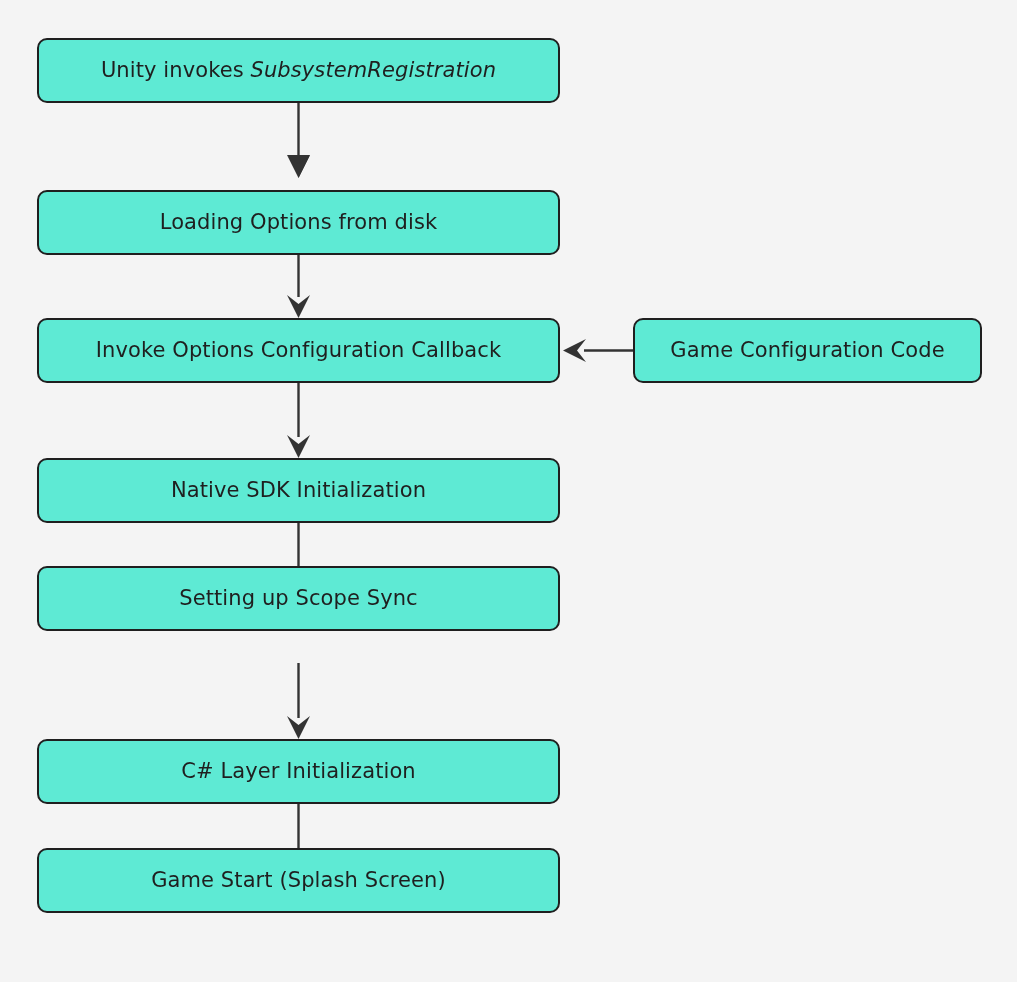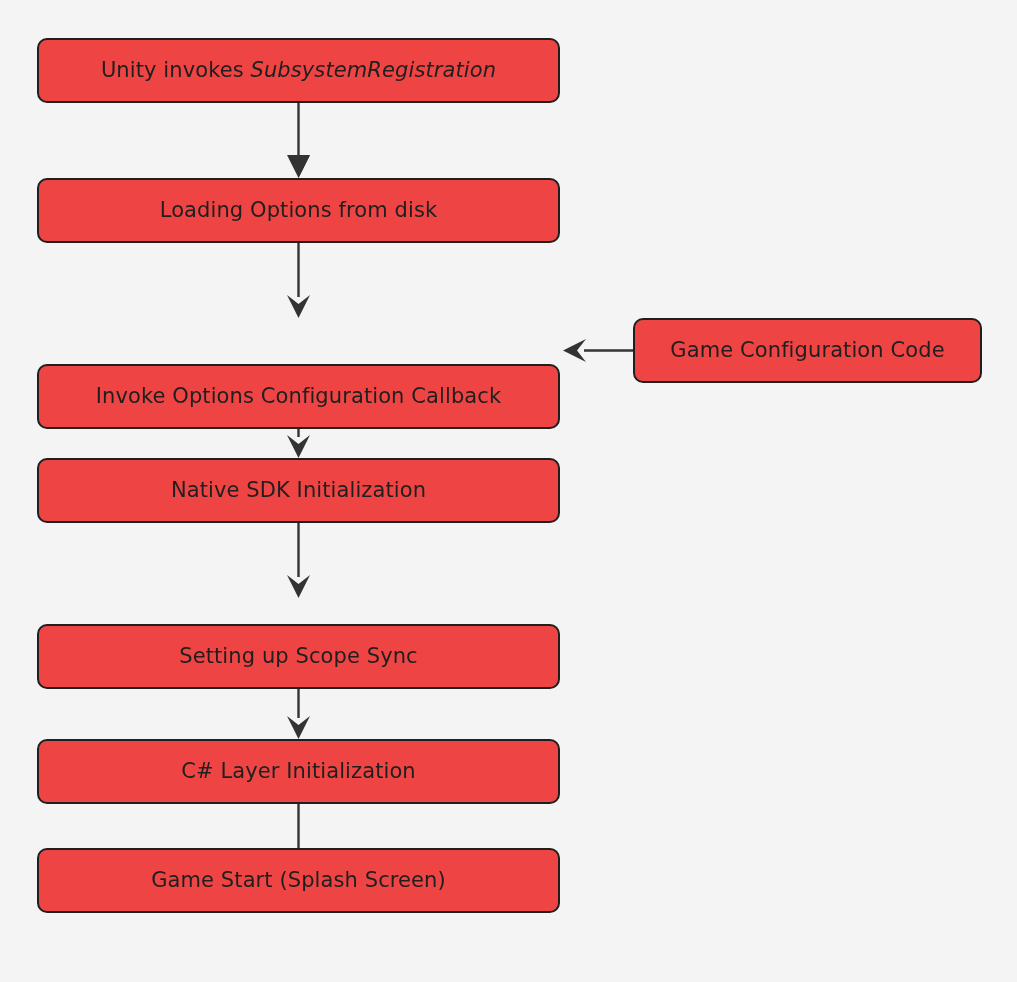--- a/index.html
+++ b/index.html
@@ -22,45 +22,45 @@
     position: absolute;
     left: 0;
     top: 0;
     width: 1017px;
     height: 982px;
     pointer-events: none;
   }
   .node {
     position: absolute;
     box-sizing: border-box;
-    background: #ef4444;
+    background: #5eead4;
     border: 2.2px solid #1f1f1f;
     border-radius: 10px;
     display: flex;
     align-items: center;
     justify-content: center;
     text-align: center;
   }
   .node-label {
     font-size: 21px;
     line-height: 1.2;
     color: #1f1f1f;
     letter-spacing: 0.1px;
     white-space: nowrap;
   }
   .node-label .em {
     font-style: italic;
   }
   
   .col-main { left: 37px; width: 523px; height: 65px; }
   .n1 { top: 38px; }
-  .n2 { top: 178px; text-align: right; }
-  .n3 { top: 318px; margin-top: 46px; }
+  .n2 { top: 190px; text-align: right; }
+  .n3 { top: 318px; }
   .n4 { top: 458px; }
-  .n5 { top: 624px; }
+  .n5 { top: 566px; }
   .n6 { top: 739px; }
   .n7 { top: 848px; }
   
   .col-side { left: 633px; width: 349px; height: 65px; top: 318px; }
 </style>
 </head>
 <body>
 
 <div id="flowchart">
 

